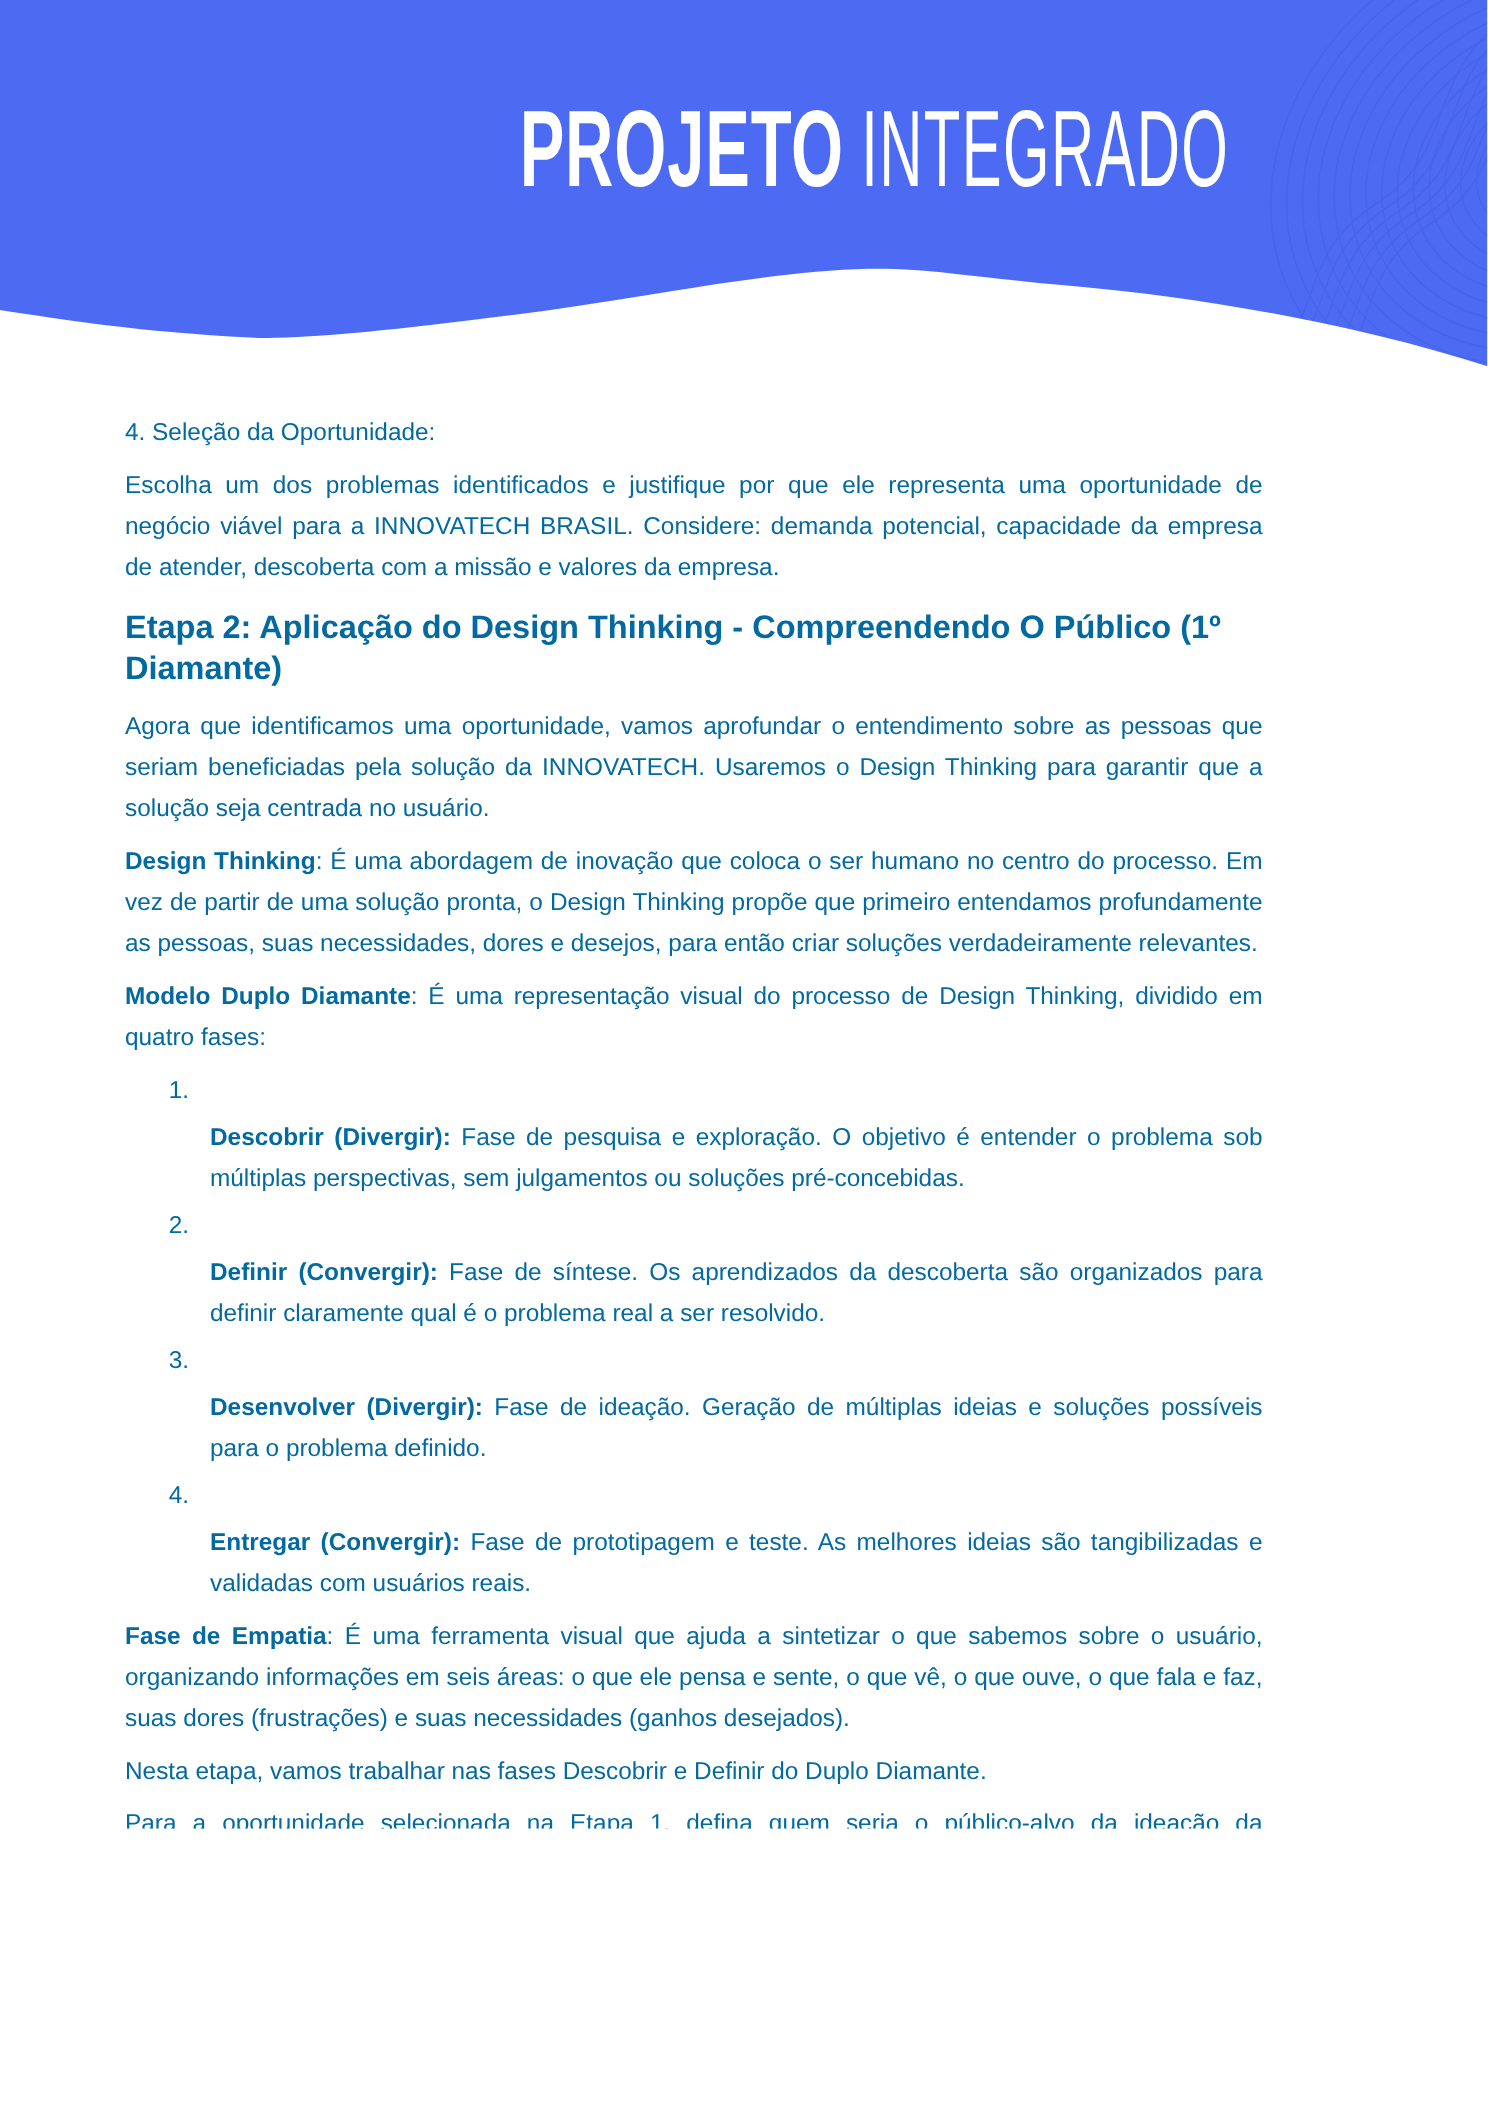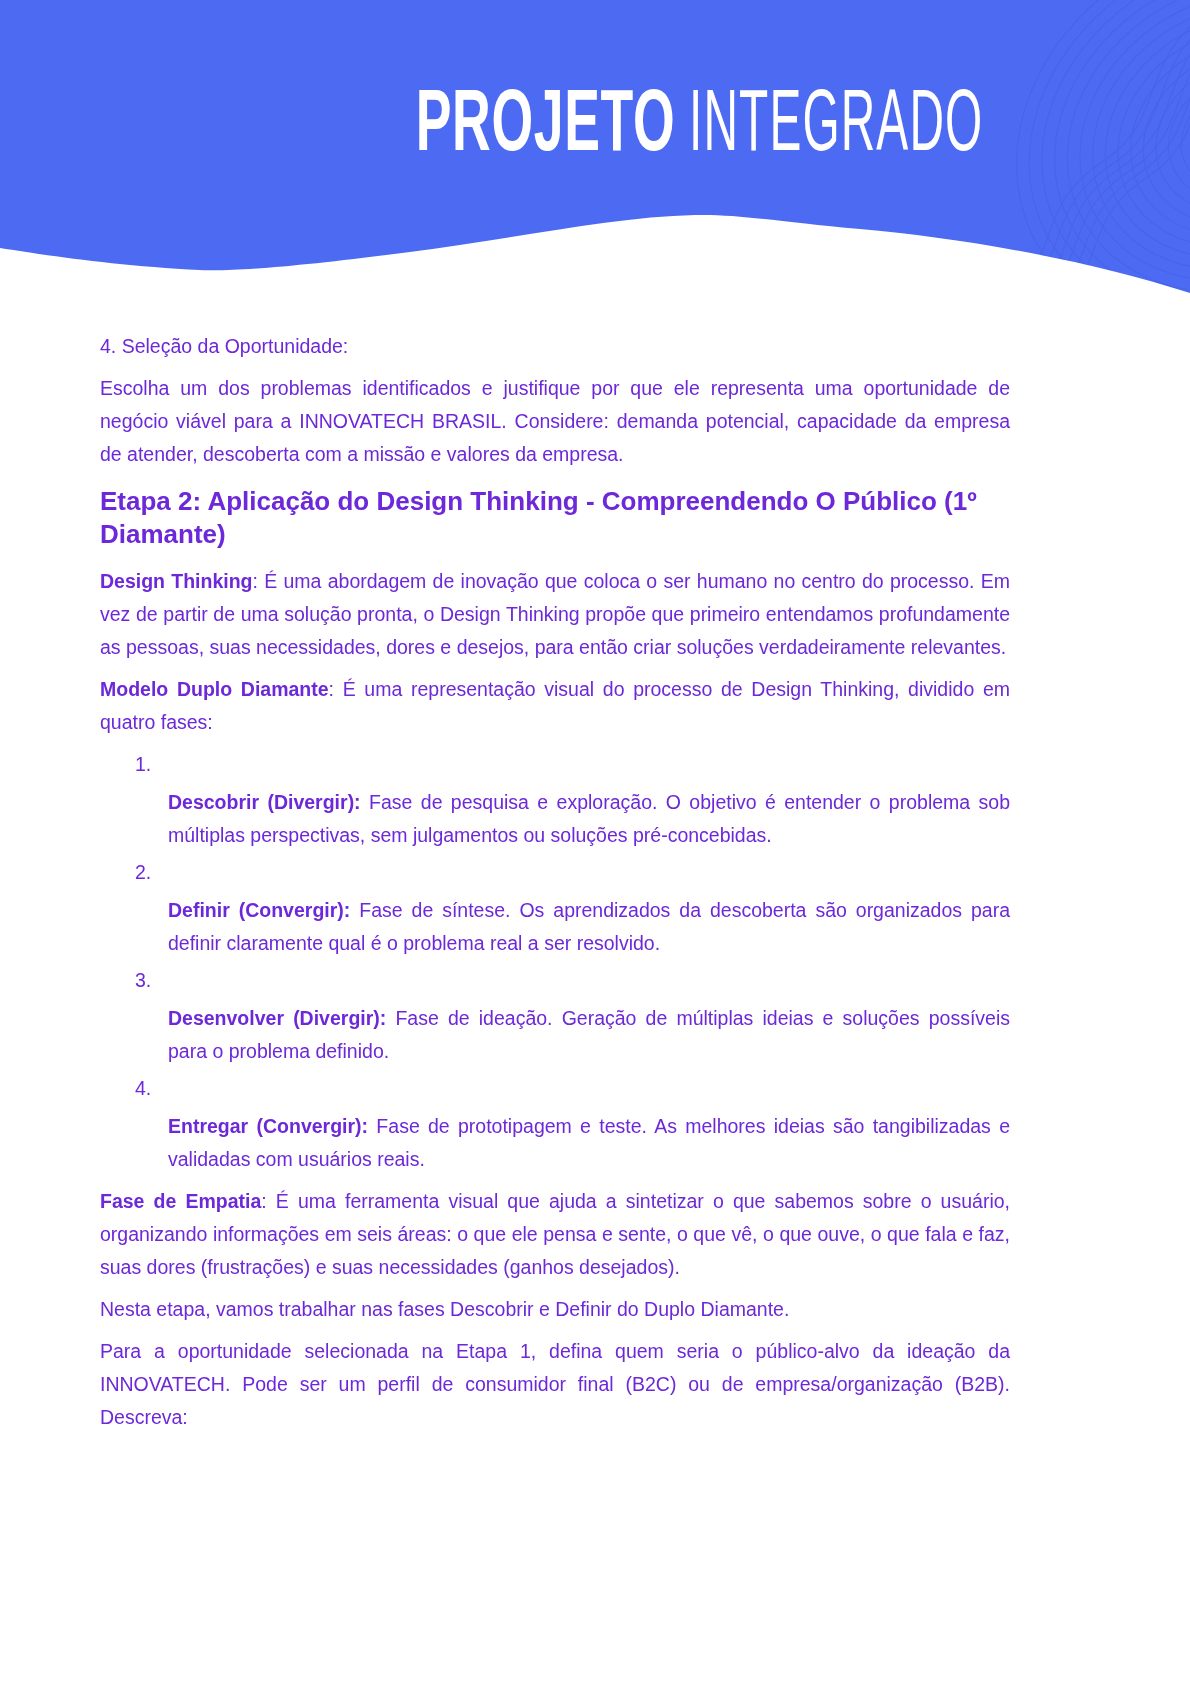--- a/index.html
+++ b/index.html
@@ -17,21 +17,21 @@
     position:absolute;top:76px;left:0;width:1190px;
     box-sizing:border-box;padding-left:288px;
     display:flex;justify-content:center;align-items:flex-start;gap:14px;
     color:#ffffff;font-size:87px;line-height:1;white-space:nowrap;
   }
   .t-bold{font-weight:700;transform:scaleX(.616);transform-origin:100% 50%;letter-spacing:1px;}
   .t-light{font-weight:400;transform:scaleX(.55);transform-origin:0 50%;letter-spacing:2px;}
   
   .content{
     position:absolute;top:330px;left:100px;width:910px;
-    color:#6d28d9;font-size:19.5px;line-height:33px;
+    color:#0369a1;font-size:19.5px;line-height:33px;
   }
   .content p{margin:0 0 9px;}
   .just{text-align:justify;margin-top:38px;}
   .h-bold{font-size:26px;line-height:33px;font-weight:700;margin:14px 0;}
   .list{margin:0 0 9px;}
   .phase{display:flex;padding-left:35px;margin-bottom:4px;}
   .phase .num{flex:none;width:33px;}
   .phase .li-body{flex:1;}
 </style>
 </head>
@@ -83,20 +83,21 @@
   </div>
 
   <div class="content">
 
     <p>4. Seleção da Oportunidade:</p>
 
     <p class="just">Escolha um dos problemas identificados e justifique por que ele representa uma oportunidade de negócio viável para a INNOVATECH BRASIL. Considere: demanda potencial, capacidade da empresa de atender, descoberta com a missão e valores da empresa.</p>
 
     <div class="h-bold">Etapa 2: Aplicação do Design Thinking - Compreendendo O Público (1º Diamante)</div>
 
+    <p class="just">Agora que identificamos uma oportunidade, vamos aprofundar o entendimento sobre as pessoas que seriam beneficiadas pela solução da INNOVATECH. Usaremos o Design Thinking para garantir que a solução seja centrada no usuário.</p>
 
     <p class="just"><b>Design Thinking</b><span>: É uma abordagem de inovação que coloca o ser humano no centro do processo. Em vez de partir de uma solução pronta, o Design Thinking propõe que primeiro entendamos profundamente as pessoas, suas necessidades, dores e desejos, para então criar soluções verdadeiramente relevantes.</span></p>
 
     <p class="just"><b>Modelo Duplo Diamante</b><span>: É uma representação visual do processo de Design Thinking, dividido em quatro fases:</span></p>
 
     <div class="list">
       <div class="phase">
         <span class="num">1.</span>
         <div class="li-body just"><b>Descobrir (Divergir):</b><span> Fase de pesquisa e exploração. O objetivo é entender o problema sob múltiplas perspectivas, sem julgamentos ou soluções pré-concebidas.</span></div>
       </div>

